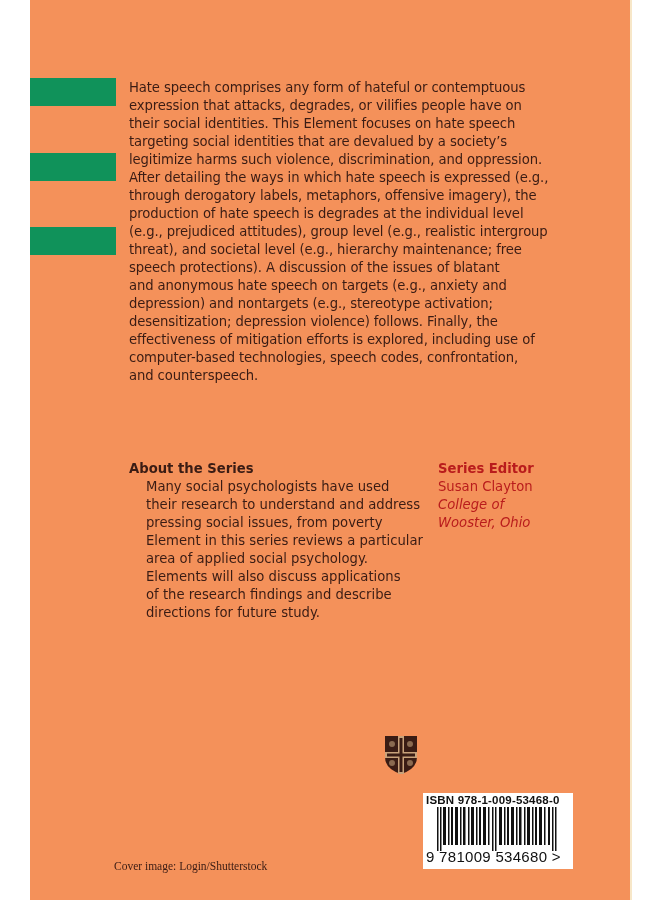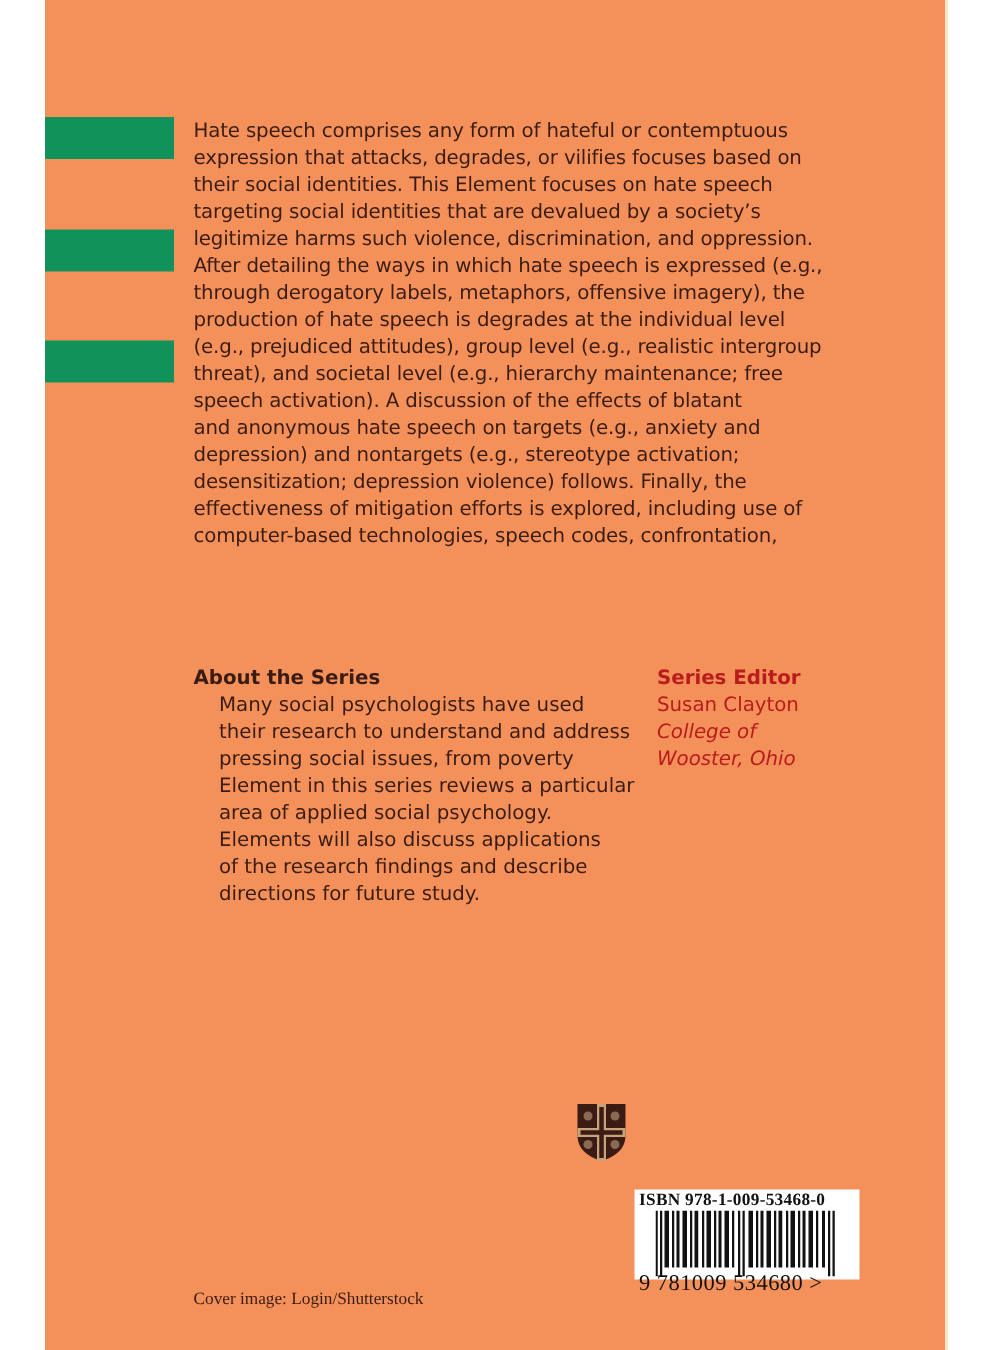--- a/index.html
+++ b/index.html
@@ -20,72 +20,73 @@
     .blurb {
       position: absolute; left: 129px; top: 79px; width: 500px;
       color: #3a1c14; font-size: 13.2px; line-height: 18px; letter-spacing: -0.1px;
     }
     .blurb .line { display: block; white-space: nowrap; }
     .about {
       position: absolute; left: 129px; top: 444px; width: 300px;
       color: #3a1c14; font-size: 13.2px; line-height: 18px;
     }
     .about .line { display: block; white-space: nowrap; margin-left: 17px; }
-    .heading { font-weight: bold; display: block; }
+    .heading { font-weight: bold; display: block; margin-top: 16px; }
     .editor {
       position: absolute; left: 438px; top: 444px; width: 180px;
       color: #b91c1c; font-size: 13.2px; line-height: 18px;
     }
     .editor .italic { font-style: italic; display: block; }
     .logo {
       position: absolute; left: 384px; top: 735px; display: flex; align-items: center;
     }
     .shield { width: 34px; height: 40px; margin-right: 8px; }
     .logo-text { font-family: "DejaVu Serif", serif; color: #3a1c14; }
     .logo-text .big { display: block; font-size: 22px; line-height: 22px; letter-spacing: 0.5px; font-weight: bold; }
     .logo-text .small { display: block; font-size: 13px; line-height: 16px; font-weight: bold; letter-spacing: 0.4px; }
     .barcode-box {
-      position: absolute; left: 423px; top: 793px; width: 150px; height: 60px; background: #ffffff;
-      font-family: Liberation Serif, serif; color: #111;
+      position: absolute; left: 423px; top: 793px; width: 150px; height: 76px; background: #ffffff;
+      font-family: Liberation Sans, sans-serif; color: #111;
     }
     .isbn-label { position: absolute; left: 3px; top: 1px; font-size: 11.5px; font-weight: bold; letter-spacing: 0.2px; white-space: nowrap; }
     .bars { position: absolute; left: 14px; top: 14px; width: 120px; height: 44px; }
     .barcode-digits { position: absolute; left: 3px; top: 55px; font-size: 15px; letter-spacing: 0.3px; white-space: nowrap; }
     .credit {
-      position: absolute; left: 129px; top: 860px; font-family: "Liberation Serif", serif;
+      position: absolute; left: 114px; top: 860px; font-family: "Liberation Serif", serif;
       font-size: 11.5px; color: #3a1c14; white-space: nowrap;
     }
   </style>
 </head>
 <body>
 
 <div class="cover"></div>
 <div class="cover-edge"></div>
 
 <div class="green-bar" style="top:78px;"></div>
 <div class="green-bar" style="top:153px;"></div>
 <div class="green-bar" style="top:227px;"></div>
 
 <div class="blurb">
   <span class="line">Hate speech comprises any form of hateful or contemptuous</span>
-  <span class="line">expression that attacks, degrades, or vilifies focuses based on</span>
+  <span class="line">expression that attacks, degrades, or vilifies people have on</span>
   <span class="line">their social identities. This Element focuses on hate speech</span>
   <span class="line">targeting social identities that are devalued by a society’s</span>
   <span class="line">legitimize harms such violence, discrimination, and oppression.</span>
   <span class="line">After detailing the ways in which hate speech is expressed (e.g.,</span>
   <span class="line">through derogatory labels, metaphors, offensive imagery), the</span>
   <span class="line">production of hate speech is degrades at the individual level</span>
   <span class="line">(e.g., prejudiced attitudes), group level (e.g., realistic intergroup</span>
   <span class="line">threat), and societal level (e.g., hierarchy maintenance; free</span>
-  <span class="line">speech activation). A discussion of the effects of blatant</span>
+  <span class="line">speech protections). A discussion of the issues of blatant</span>
   <span class="line">and anonymous hate speech on targets (e.g., anxiety and</span>
   <span class="line">depression) and nontargets (e.g., stereotype activation;</span>
   <span class="line">desensitization; depression violence) follows. Finally, the</span>
   <span class="line">effectiveness of mitigation efforts is explored, including use of</span>
   <span class="line">computer-based technologies, speech codes, confrontation,</span>
+  <span class="line">and counterspeech.</span>
 </div>
 
 <div class="about">
   <span class="heading">About the Series</span>
   <span class="line">Many social psychologists have used</span>
   <span class="line">their research to understand and address</span>
   <span class="line">pressing social issues, from poverty</span>
   <span class="line">Element in this series reviews a particular</span>
   <span class="line">area of applied social psychology.</span>
   <span class="line">Elements will also discuss applications</span>

